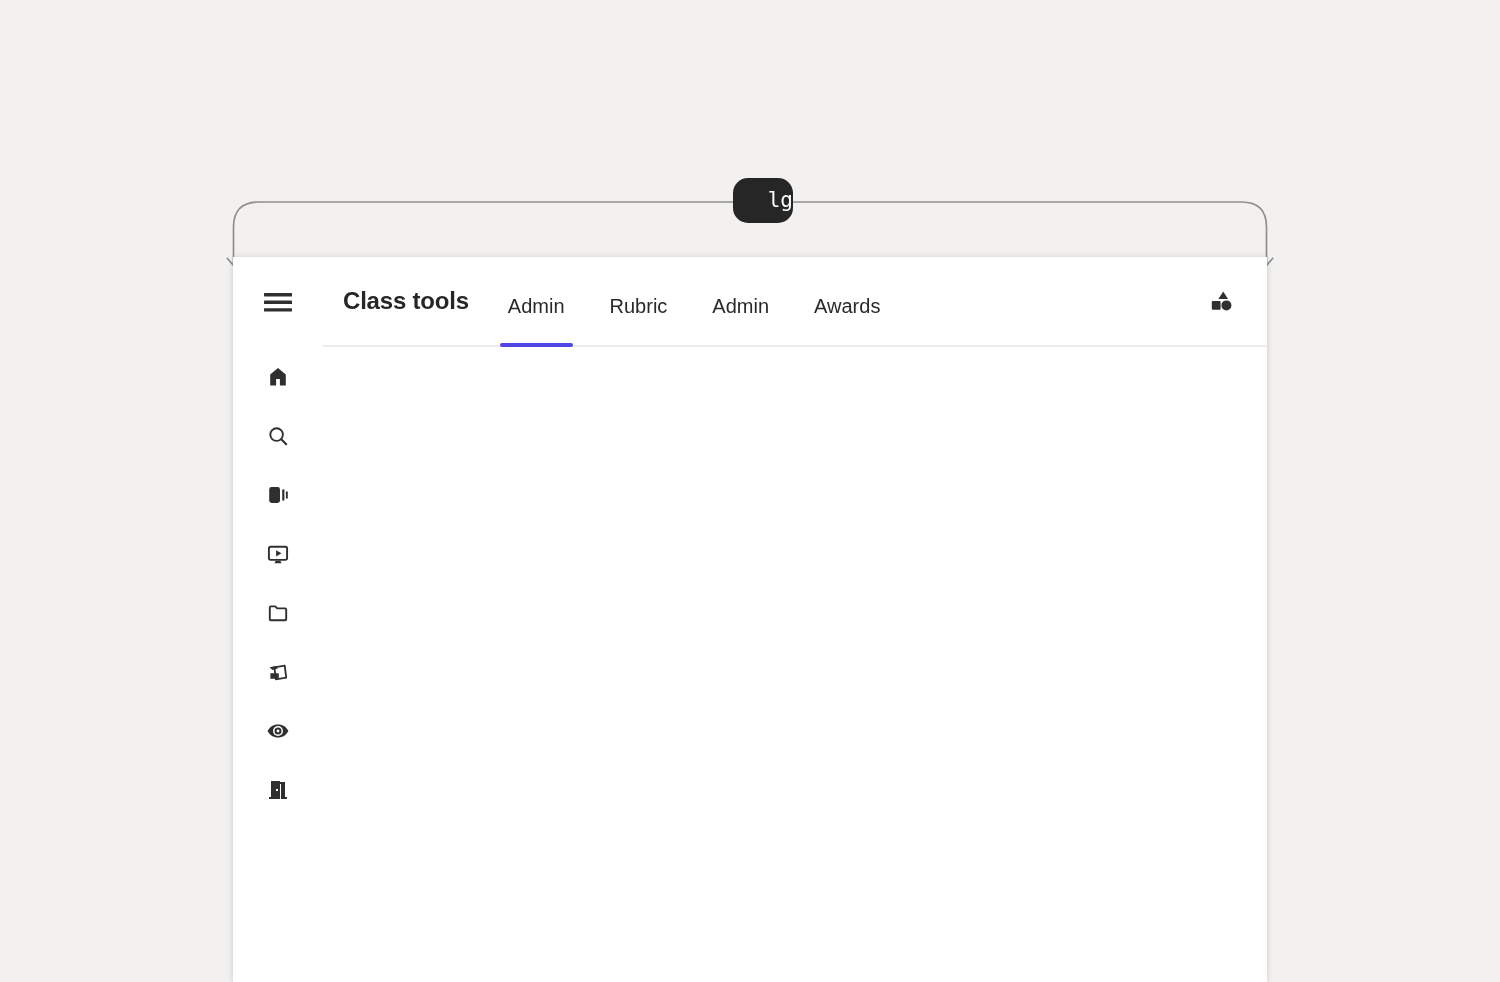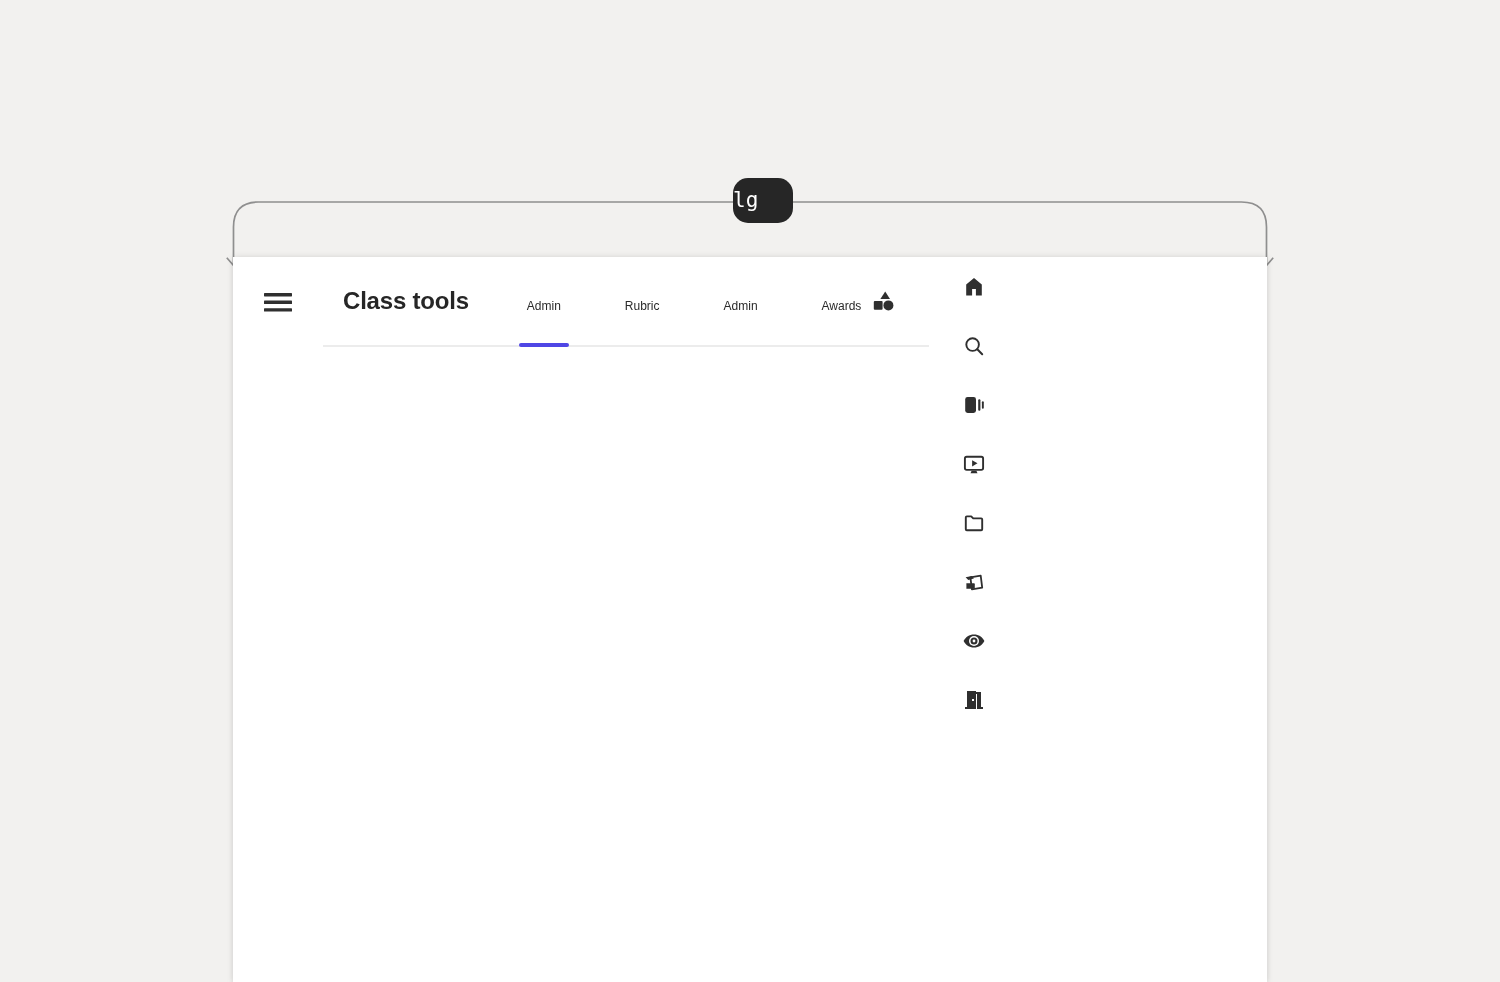--- a/index.html
+++ b/index.html
@@ -8,43 +8,43 @@
   }
   *{margin:0;padding:0;box-sizing:border-box;}
   html,body{width:1500px;height:982px;overflow:hidden;}
   body{background:var(--page-bg);font-family:"Liberation Sans",sans-serif;color:var(--text);}
   .viewport{position:relative;width:1500px;height:982px;}
 
   
   .bracket-svg{position:absolute;left:220px;top:188px;width:1060px;height:86px;z-index:1;}
   .bp-badge{
     position:absolute;left:733px;top:178px;width:60px;height:45px;z-index:2;
-    background:var(--badge-bg);border-radius:15px;display:flex;align-items:center;justify-content:flex-start;
+    background:var(--badge-bg);border-radius:15px;display:flex;align-items:center;justify-content:flex-end;
   }
   .bp-badge span{color:#fff;font-family:"DejaVu Sans Mono",monospace;font-size:21px;line-height:1;}
 
   
   .card{
     position:absolute;left:233px;top:257px;width:1034px;height:725px;
     background:var(--card-bg);box-shadow:0 0 7px rgba(0,0,0,.10),0 2px 5px rgba(0,0,0,.07);
-    display:flex;flex-direction:row;z-index:1;
+    display:flex;flex-direction:column;z-index:1;
   }
   .app-header{display:flex;height:90px;flex:0 0 90px;}
   .menu-area{width:90px;flex:0 0 90px;display:flex;align-items:center;justify-content:center;}
   .menu-btn{background:none;border:none;cursor:pointer;padding:6px;display:flex;}
   .header-main{
     flex:1;display:flex;align-items:center;border-bottom:2px solid var(--divider);
     padding-left:20px;min-width:0;
   }
   .app-title{font-size:24px;font-weight:700;letter-spacing:-.2px;color:#262626;white-space:nowrap;}
   .tabs{display:flex;align-items:stretch;height:100%;margin-left:31px;gap:29px;}
   .tab{
     position:relative;display:flex;align-items:center;padding:10px 8px 0 8px;
     background:none;border:none;cursor:pointer;font-family:inherit;
-    font-size:12px;font-weight:500;color:#2a2a2a;white-space:nowrap;margin-left:19px;
+    font-size:20px;font-weight:500;color:#2a2a2a;white-space:nowrap;
   }
   .tab.active::after{
     content:"";position:absolute;left:0;right:0;bottom:-2px;height:4px;
     background:var(--accent);border-radius:2px;
   }
   .shapes-btn{margin-left:auto;margin-right:30px;background:none;border:none;cursor:pointer;padding:2px;display:flex;}
 
   .body-row{display:flex;flex:1;min-height:0;}
   .side-rail{
     width:90px;flex:0 0 90px;display:flex;flex-direction:column;align-items:center;

